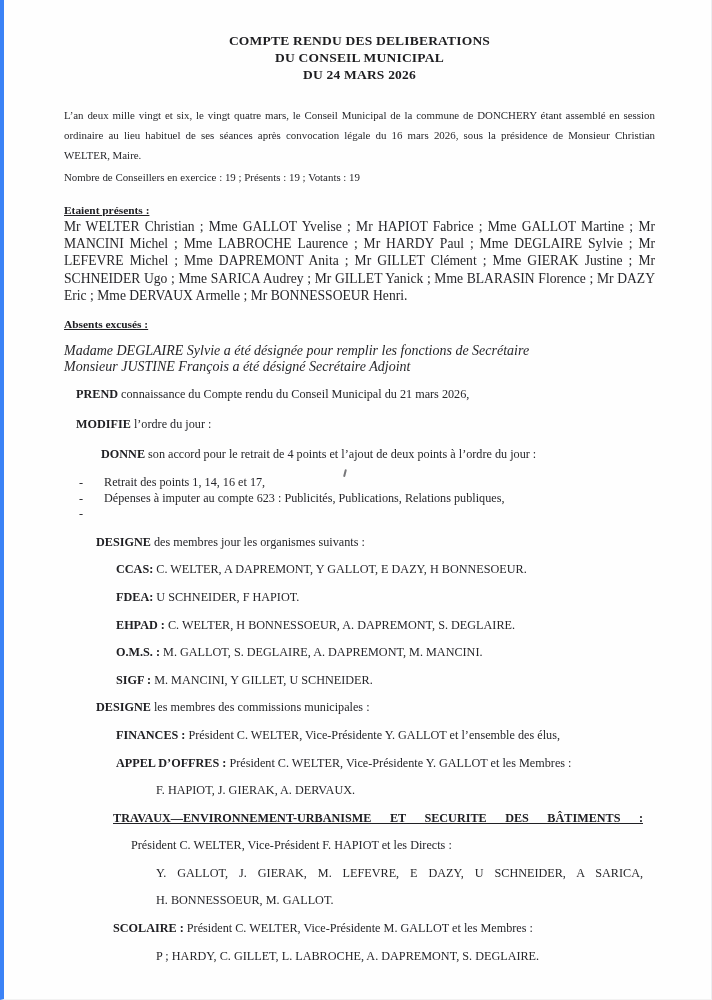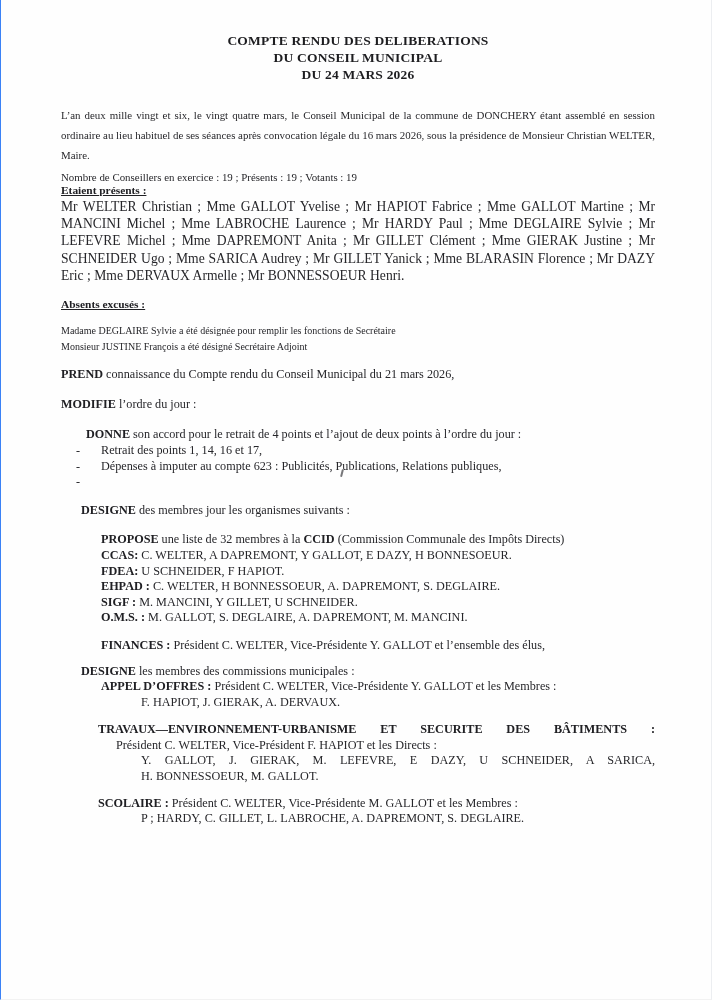--- a/index.html
+++ b/index.html
@@ -1,21 +1,21 @@
 <!DOCTYPE html>
 <html><head>
 <meta charset="utf-8">
 <style>
   html,body{margin:0;padding:0;background:#ffffff;}
   .page{
     position:relative;
     width:712px;height:1000px;
     box-sizing:border-box;
     background:#fefefe;
-    border-left:1px solid #3b82f6;
+    border-left:4px solid #3b82f6;
     border-right:1px solid #eceef1;
     border-bottom:1px solid #f2f2f2;
     padding:30px 56px 0 60px;
     font-family:"Liberation Serif","DejaVu Serif",serif;
     color:#26262a;
     overflow:hidden;
   }
   .title-block{
     text-align:center;
     font-weight:bold;
@@ -32,46 +32,47 @@
     margin:22px 0 0 0;
   }
   .counts{
     font-size:10.9px;
     margin:6px 0 0 0;
   }
   .h-small{
     font-size:11.4px;
     font-weight:bold;
     text-decoration:underline;
-    margin:1px 0 0 0;
+    margin:21px 0 0 0;
     color:#202024;
   }
   .present-list{
     font-size:13.6px;
     line-height:17.2px;
     text-align:justify;
     margin:2px 0 8px 0;
   }
   .h-absent{margin-top:14px;}
   .secretary{
-    font-size:10px;
+    font-size:14px;
     line-height:15.6px;
     margin:13px 0 8px 0;
+    font-style:italic;
   }
   .council-h{
     font-size:14.6px;
     font-weight:bold;
     text-decoration:underline;
     margin:19px 0 0 0;
     color:#1d1d20;
   }
   .bt{
     font-size:12.2px;
     line-height:15.6px;
-    margin:0;
+    margin:12px;
   }
   .bt b{color:#202024;}
   .ind-1{padding-left:25px;}
   .ind-2{padding-left:20px;}
   .ind-3{padding-left:40px;}
   .ind-4{padding-left:80px;}
   .ind-trav{padding-left:37px;}
   .ind-pres{padding-left:55px;}
   .bullet-row{
     display:flex;
@@ -84,20 +85,21 @@
     width:25px;
     flex:0 0 25px;
   }
   .just-line{
     text-align:justify;
     text-align-last:justify;
   }
   .trav-head{
     font-weight:bold;
     color:#202024;
+    text-decoration:underline;
   }
   .artifact-mark{
     position:absolute;
     left:340px;top:469px;
     width:1.5px;height:8px;
     background:#4a4a4e;
     transform:rotate(14deg);
     opacity:.75;
     border-radius:1px;
   }
@@ -140,31 +142,30 @@
   <div class="bullet-row">
       <span class="dash">-</span>
       <span>Dépenses à imputer au compte 623 : Publicités, Publications, Relations publiques,</span>
     </div>
   <div class="bullet-row">
       <span class="dash">-</span>
     </div>
 
   <p class="bt ind-2" style="margin-top:13px;"><b>DESIGNE</b><span> des membres jour les organismes suivants :</span></p>
 
-  <p class="bt ind-3" style="margin-top:14px;"><b>PROPOSE</b><span> une liste de 32 membres à la </span><b>CCID</b><span> (Commission Communale des Impôts Directs)</span></p>
 
   <p class="bt ind-3"><b>CCAS:</b><span> C. WELTER, A DAPREMONT, Y GALLOT, E DAZY, H BONNESOEUR.</span></p>
   <p class="bt ind-3"><b>FDEA:</b><span> U SCHNEIDER, F HAPIOT.</span></p>
   <p class="bt ind-3"><b>EHPAD :</b><span> C. WELTER, H BONNESSOEUR, A. DAPREMONT, S. DEGLAIRE.</span></p>
+  <p class="bt ind-3"><b>O.M.S. :</b><span> M. GALLOT, S. DEGLAIRE, A. DAPREMONT, M. MANCINI.</span></p>
   <p class="bt ind-3"><b>SIGF :</b><span> M. MANCINI, Y GILLET, U SCHNEIDER.</span></p>
-  <p class="bt ind-3"><b>O.M.S. :</b><span> M. GALLOT, S. DEGLAIRE, A. DAPREMONT, M. MANCINI.</span></p>
+
+  <p class="bt ind-2" style="margin-top:10px;"><b>DESIGNE</b><span> les membres des commissions municipales :</span></p>
 
   <p class="bt ind-3" style="margin-top:12px;"><b>FINANCES :</b><span> Président C. WELTER, Vice-Présidente Y. GALLOT et l’ensemble des élus,</span></p>
-
-  <p class="bt ind-2" style="margin-top:10px;"><b>DESIGNE</b><span> les membres des commissions municipales :</span></p>
   <p class="bt ind-3"><b>APPEL D’OFFRES :</b><span> Président C. WELTER, Vice-Présidente Y. GALLOT et les Membres :</span></p>
   <p class="bt ind-4">F. HAPIOT, J. GIERAK, A. DERVAUX.</p>
 
   <p class="bt ind-trav trav-head just-line" style="margin-top:12px;">TRAVAUX—ENVIRONNEMENT-URBANISME ET SECURITE DES BÂTIMENTS :</p>
   <p class="bt ind-pres">Président C. WELTER, Vice-Président F. HAPIOT et les Directs :</p>
   <p class="bt ind-4 just-line">Y. GALLOT, J. GIERAK, M. LEFEVRE, E DAZY, U SCHNEIDER, A SARICA,</p>
   <p class="bt ind-4">H. BONNESSOEUR, M. GALLOT.</p>
 
   <p class="bt ind-trav" style="margin-top:11px;"><b>SCOLAIRE :</b><span> Président C. WELTER, Vice-Présidente M. GALLOT et les Membres :</span></p>
   <p class="bt ind-4">P ; HARDY, C. GILLET, L. LABROCHE, A. DAPREMONT, S. DEGLAIRE.</p>

